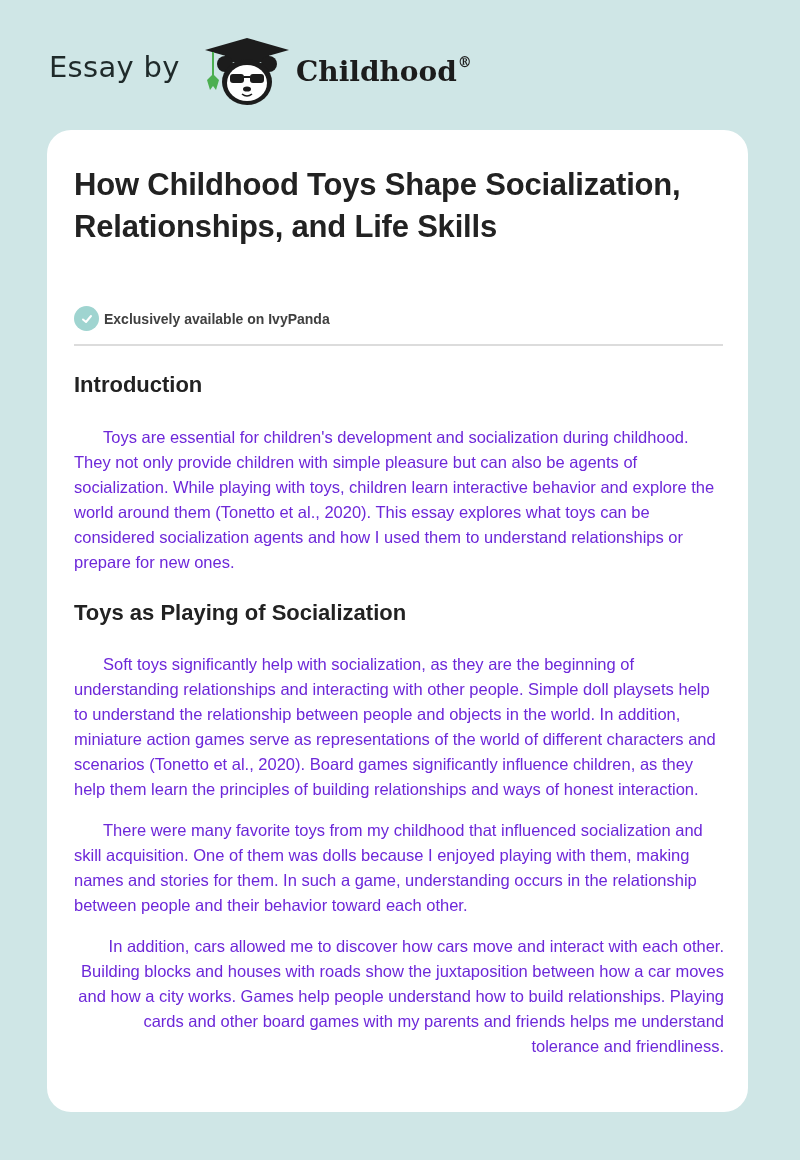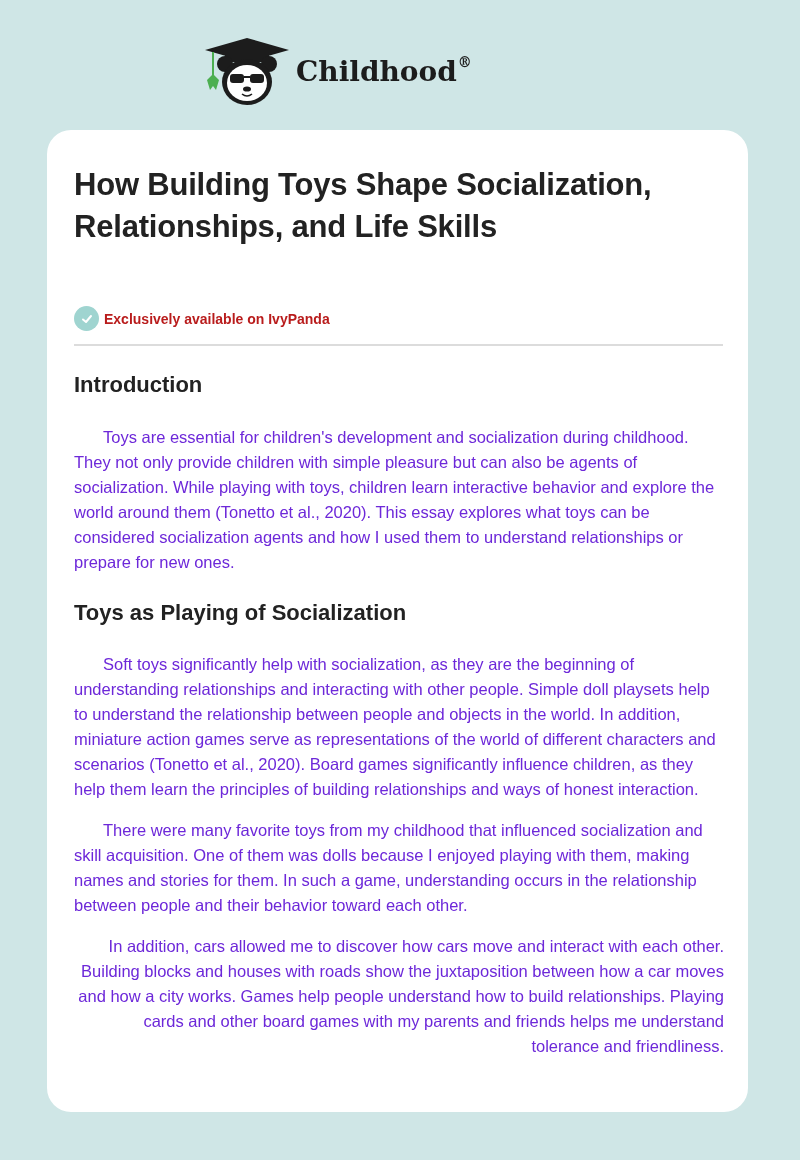--- a/index.html
+++ b/index.html
@@ -93,21 +93,21 @@
       border-radius: 50%;
       background: #9fd4d0;
       display: flex;
       align-items: center;
       justify-content: center;
     }
     .exclusive-text {
       margin-left: 5px;
       font-size: 14px;
       font-weight: bold;
-      color: #b91c1c;
+      color: #404040;
     }
     .divider {
       position: absolute;
       top: 214px;
       left: 0;
       width: 649px;
       height: 2px;
       background: #dcdcdc;
     }
     .section {
@@ -127,20 +127,21 @@
       font-size: 16.5px;
       line-height: 25px;
       color: #6d28d9;
       text-indent: 29px;
     }
   </style>
 </head>
 <body>
 
 <div class="header">
+  <span class="essay-by">Essay by</span>
   <svg class="logo-icon" viewBox="0 0 88 72">
 
     <polygon points="44,2 86,14 44,26 2,14" fill="#1c1c1c"></polygon>
     <rect x="22" y="14" width="44" height="12" fill="#1c1c1c"></rect>
 
     <line x1="10" y1="16" x2="10" y2="44" stroke="#4caf50" stroke-width="2"></line>
     <path d="M4,44 L10,38 L16,44 L13,54 L10,50 L7,54 Z" fill="#4caf50"></path>
 
     <circle cx="22" cy="28" r="8" fill="#1c1c1c"></circle>
     <circle cx="66" cy="28" r="8" fill="#1c1c1c"></circle>
@@ -153,21 +154,21 @@
     <line x1="41" y1="41" x2="47" y2="41" stroke="#1c1c1c" stroke-width="2"></line>
 
     <ellipse cx="44" cy="53" rx="4" ry="2.6" fill="#1c1c1c"></ellipse>
     <path d="M39,58 Q44,62 49,58" stroke="#1c1c1c" stroke-width="1.6" fill="none"></path>
   </svg>
   <span class="brand"><span>Childhood</span><sup>®</sup></span>
 </div>
 
 <div class="card">
   <div class="card-inner">
-    <h1 class="title">How Building Toys Shape Socialization, Relationships, and Life Skills</h1>
+    <h1 class="title">How Childhood Toys Shape Socialization, Relationships, and Life Skills</h1>
 
     <div class="exclusive">
       <span class="check-badge">
         <svg width="12" height="12" viewBox="0 0 12 12">
           <path d="M2,6.5 L5,9 L10,3" stroke="#ffffff" stroke-width="2" fill="none" stroke-linecap="round" stroke-linejoin="round"></path>
         </svg>
       </span>
       <span class="exclusive-text">Exclusively available on IvyPanda</span>
     </div>
 

